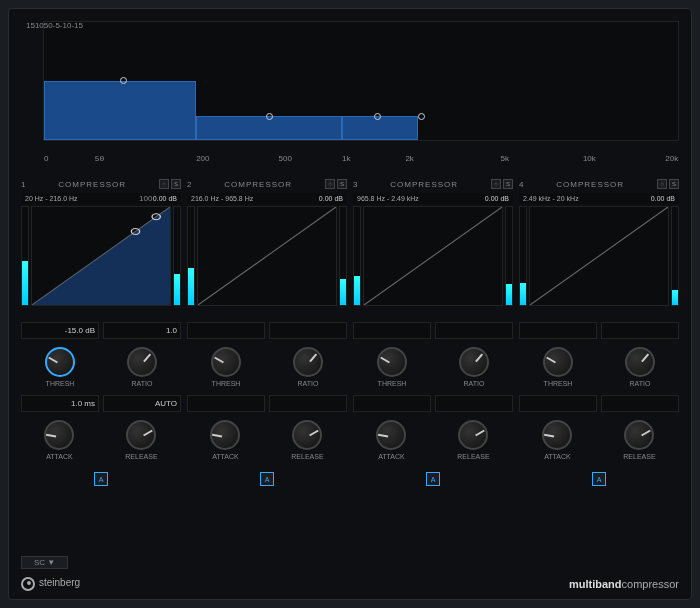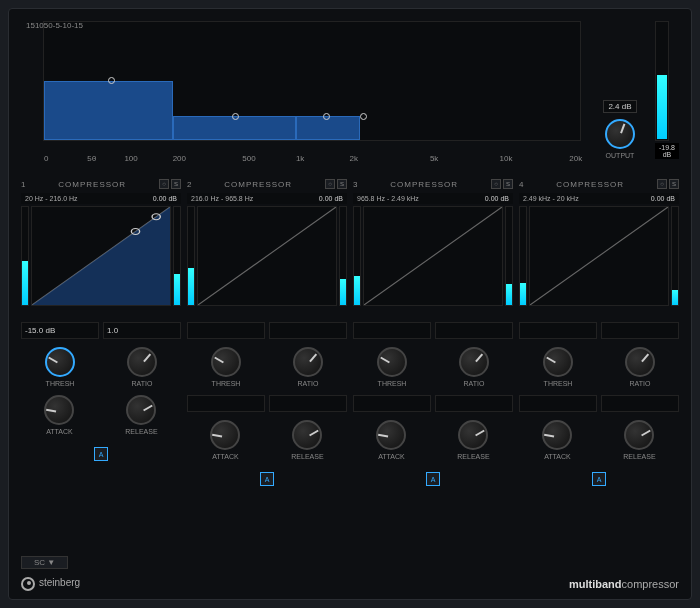--- a/index.html
+++ b/index.html
@@ -35,21 +35,21 @@
 .band-freq{display:flex;justify-content:space-between;font-size:7px;color:#aaa;background:#0a0c0e;padding:2px 4px;margin-bottom:2px}
 .band-freq span:last-child{color:#ccc}
 .band-graph-wrap{display:flex;gap:2px;height:100px}
 .band-meter{width:8px;background:#0a0c0e;border:1px solid #222;display:flex;align-items:flex-end}
 .band-meter-fill{width:100%;background:linear-gradient(to top,#0cf,#3ff)}
 .band-graph{flex:1;background:#0a0c0e;border:1px solid #222;position:relative}
 .band-graph svg{width:100%;height:100%}
 .controls{display:flex;gap:6px;margin-top:16px}
 .control-col{flex:1;display:flex;flex-direction:column;gap:8px}
 .val-row{display:flex;gap:4px}
-.val-box{flex:1;font-size:8px;color:#ccc;background:#0a0c0e;border:1px solid #222;padding:3px;text-align:left;min-height:16px}
+.val-box{flex:1;font-size:8px;color:#ccc;background:#0a0c0e;border:1px solid #222;padding:3px;text-align:right;min-height:16px}
 .val-box.empty{color:transparent}
 .knob-row{display:flex;gap:4px;justify-content:space-around}
 .knob-group{display:flex;flex-direction:column;align-items:center}
 .auto-btn{width:14px;height:14px;border:1px solid #3af;background:#1a1d22;color:#3af;font-size:7px;display:flex;align-items:center;justify-content:center;margin:4px auto 0;cursor:pointer}
 .footer{position:absolute;bottom:8px;left:12px;right:12px;display:flex;justify-content:space-between;align-items:center;font-size:10px;color:#aaa}
 .sc-btn{font-size:8px;color:#888;border:1px solid #333;padding:1px 12px;background:#1a1d22;position:absolute;bottom:30px;left:12px;cursor:pointer}
 .logo{display:flex;align-items:flex-start;gap:4px}
 .logo-icon{width:14px;height:14px;border:2px solid #aaa;border-radius:50%;position:relative}
 .logo-icon::after{content:'';position:absolute;width:4px;height:4px;background:#aaa;top:2px;right:2px;border-radius:50%}
 .product{font-size:11px}
@@ -78,42 +78,29 @@
       <div class="band-block" style="left:24%;width:23%;top:80%"></div>
       <div class="band-block" style="left:47%;width:12%;top:80%"></div>
       <div class="band-block" style="left:59%;width:41%;top:80%;background:transparent;border:none"></div>
       <div class="handle" style="left:12%;top:47%"></div>
       <div class="handle" style="left:35%;top:77%"></div>
       <div class="handle" style="left:52%;top:77%"></div>
       <div class="handle" style="left:59%;top:77%"></div>
       <div class="spectrum-x" id="spx">
               <span style="left: 0%;">0</span>
               <span style="left: 8%; font-family: Liberation Mono, monospace;">50</span>
-              <span style="left: 15%;">100</span>
+              <span style="left: 15%; margin-top: 40px;">100</span>
               <span style="left: 24%;">200</span>
               <span style="left: 37%;">500</span>
               <span style="left: 47%;">1k</span>
               <span style="left: 57%;">2k</span>
               <span style="left: 72%;">5k</span>
               <span style="left: 85%;">10k</span>
               <span style="left: 98%;">20k</span>
             </div>
-    </div>
-  </div>
-  <div class="output-section">
-    <div class="output-main">
-      <div class="output-val">2.4 dB</div>
-      <div class="knob active" style="--rot:20deg"></div>
-      <div class="knob-label">OUTPUT</div>
-    </div>
-    <div style="display:flex;flex-direction:column;width:24px">
-      <div class="output-meter" style="flex:1">
-        <div class="meter-bar" style="height:55%"></div>
-      </div>
-      <div class="output-readout">-19.8 dB</div>
     </div>
   </div>
 </div>
 
 <div class="bands" id="bands-row">
   <div class="band">
     <div class="band-header">
       <span class="band-num">1</span>
       <span class="band-title">COMPRESSOR</span>
       <div class="band-icons">
@@ -236,20 +223,24 @@
     <div class="knob-row">
       <div class="knob-group">
               <div class="knob active" style="--rot:-60deg"></div>
               <div class="knob-label">THRESH</div>
             </div>
       <div class="knob-group">
               <div class="knob" style="--rot:40deg"></div>
               <div class="knob-label">RATIO</div>
             </div>
     </div>
+    <div class="val-row">
+      <div class="val-box ">1.0 ms</div>
+      <div class="val-box ">AUTO</div>
+    </div>
     <div class="knob-row">
       <div class="knob-group">
               <div class="knob" style="--rot:-80deg"></div>
               <div class="knob-label">ATTACK</div>
             </div>
       <div class="knob-group">
               <div class="knob" style="--rot:60deg"></div>
               <div class="knob-label">RELEASE</div>
             </div>
     </div>

